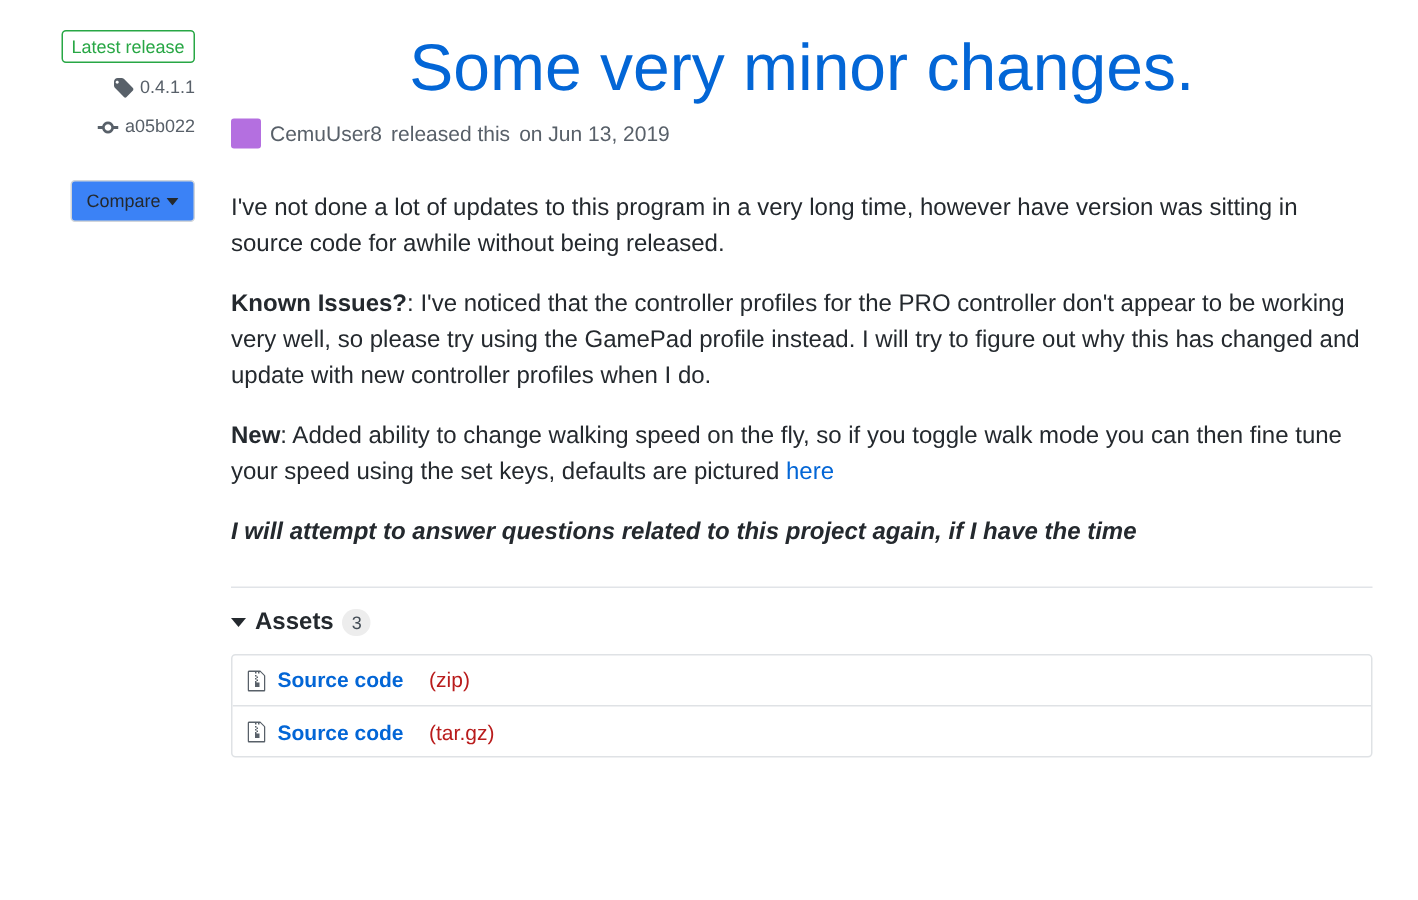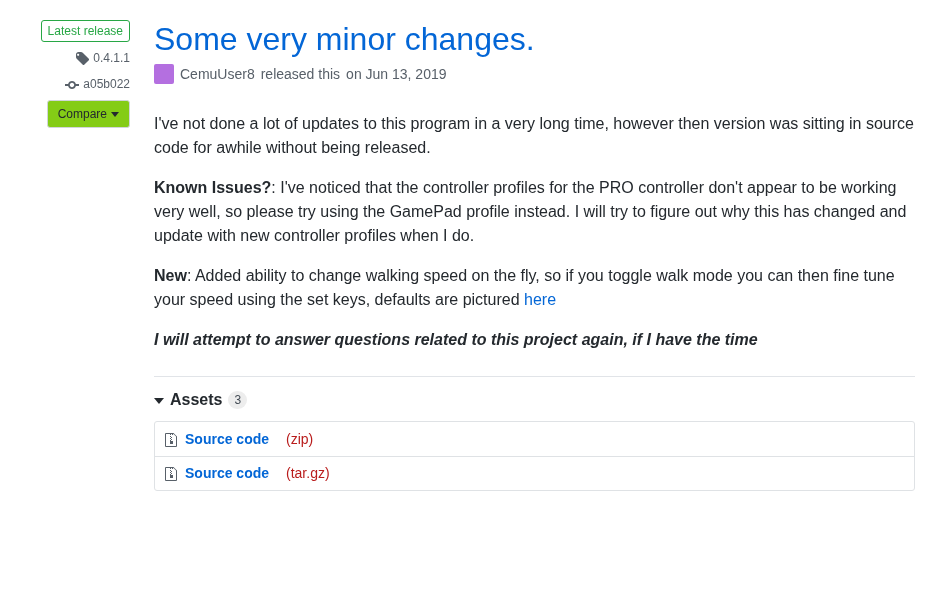--- a/index.html
+++ b/index.html
@@ -38,41 +38,43 @@
     display: flex;
     align-items: flex-start;
     gap: 4px;
     color: #586069;
     font-size: 12px;
     line-height: 20px;
   }
   .side-line a { color: #586069; text-decoration: none; }
   .icon { display: inline-block; }
   .compare-btn {
+    margin-top: 20px;
     border: 1px solid #d1d5da;
-    background: #84cc16;
+    background: #3b82f6;
     color: #24292e;
     font-size: 12px;
     padding: 3px 10px;
     border-radius: 3px;
     display: flex;
     align-items: center;
     gap: 4px;
     cursor: pointer;
     line-height: 20px;
     justify-content: center;
   }
   .release-body { flex: 1; }
   .release-title {
     color: #0366d6;
-    font-size: 32px;
+    font-size: 44px;
     font-weight: 400;
     margin: 0 0 6px 0;
     line-height: 1.2;
     cursor: pointer;
+    text-align: center;
   }
   .meta-line {
     display: flex;
     align-items: center;
     gap: 6px;
     color: #586069;
     font-size: 14px;
     margin-bottom: 28px;
   }
   .avatar {
@@ -173,21 +175,21 @@
     <h1 class="release-title">Some very minor changes.</h1>
 
     <div class="meta-line">
       <span class="avatar"></span>
       <a class="author-link">CemuUser8</a>
       <span> released this </span>
       <span>on Jun 13, 2019</span>
     </div>
 
     <div class="body-text">
-      <p>I've not done a lot of updates to this program in a very long time, however then version was sitting in source code for awhile without being released.</p>
+      <p>I've not done a lot of updates to this program in a very long time, however have version was sitting in source code for awhile without being released.</p>
 
 
       <p><strong>Known Issues?</strong><span>: I've noticed that the controller profiles for the PRO controller don't appear to be working very well, so please try using the GamePad profile instead. I will try to figure out why this has changed and update with new controller profiles when I do.</span></p>
 
       <p><strong>New</strong><span>: Added ability to change walking speed on the fly, so if you toggle walk mode you can then fine tune your speed using the set keys, defaults are pictured </span><a>here</a></p>
 
       <p><span class="faux-strong-em">I will attempt to answer questions related to this project again, if I have the time</span></p>
     </div>
 
     <hr>

